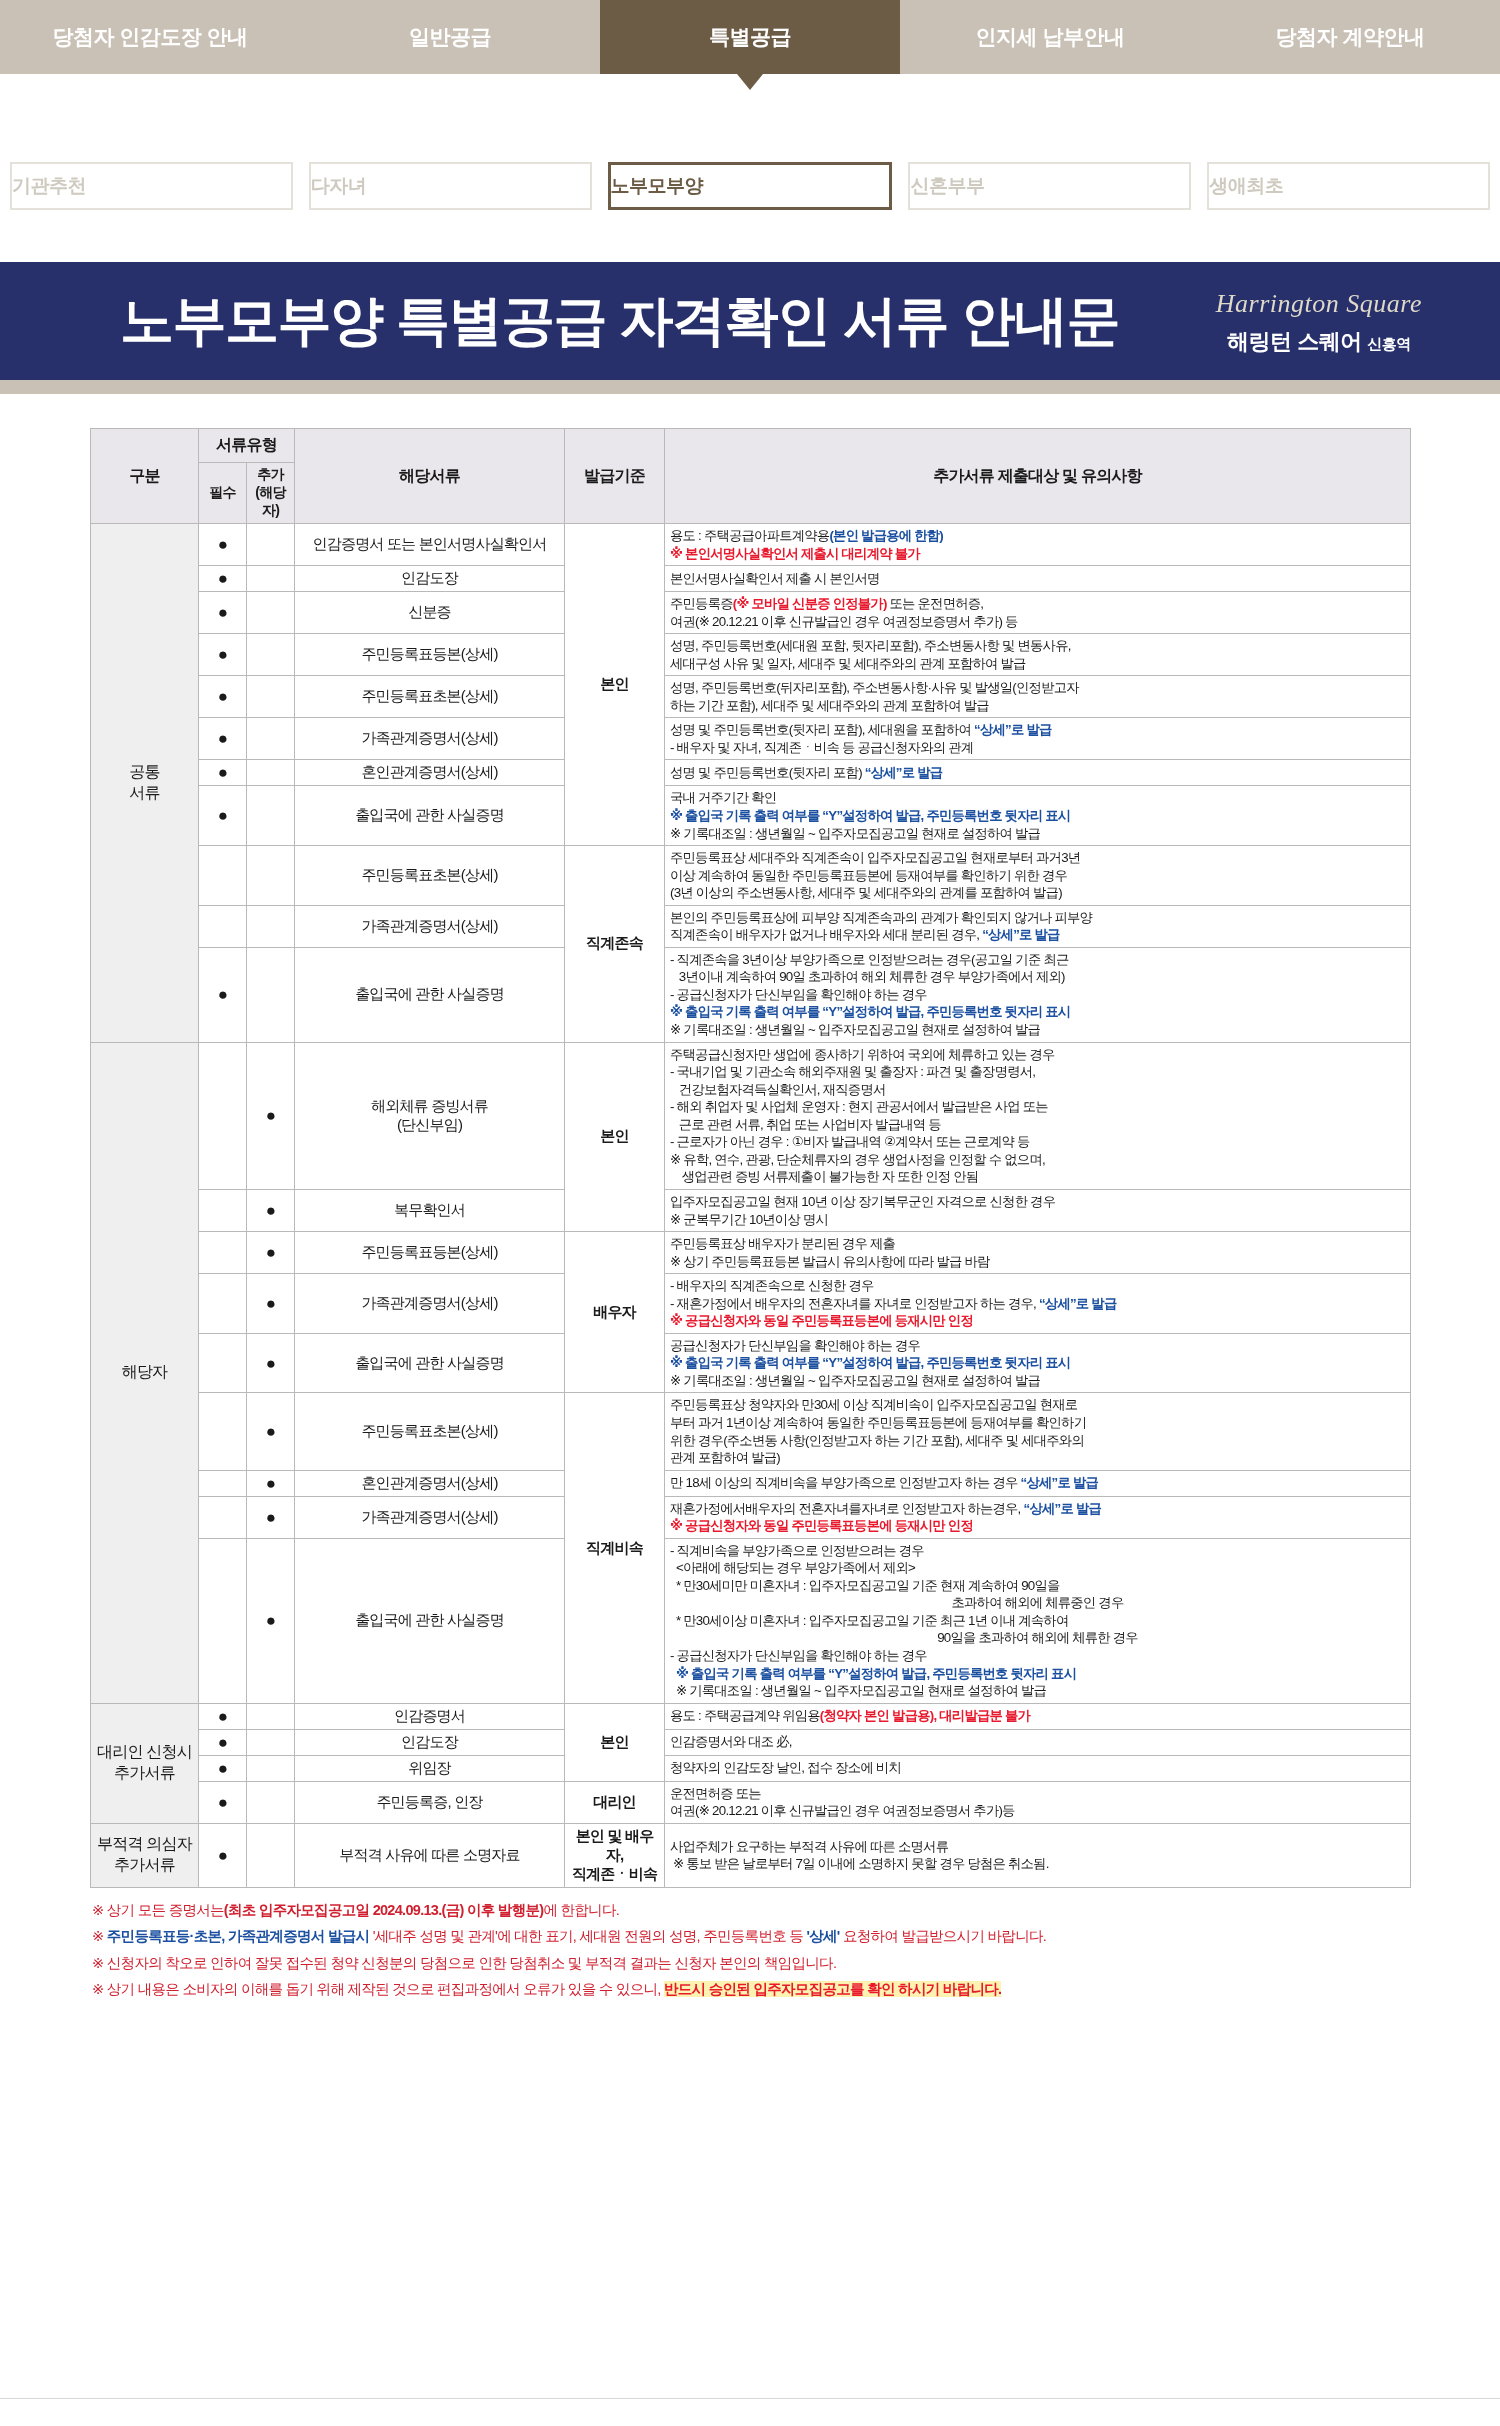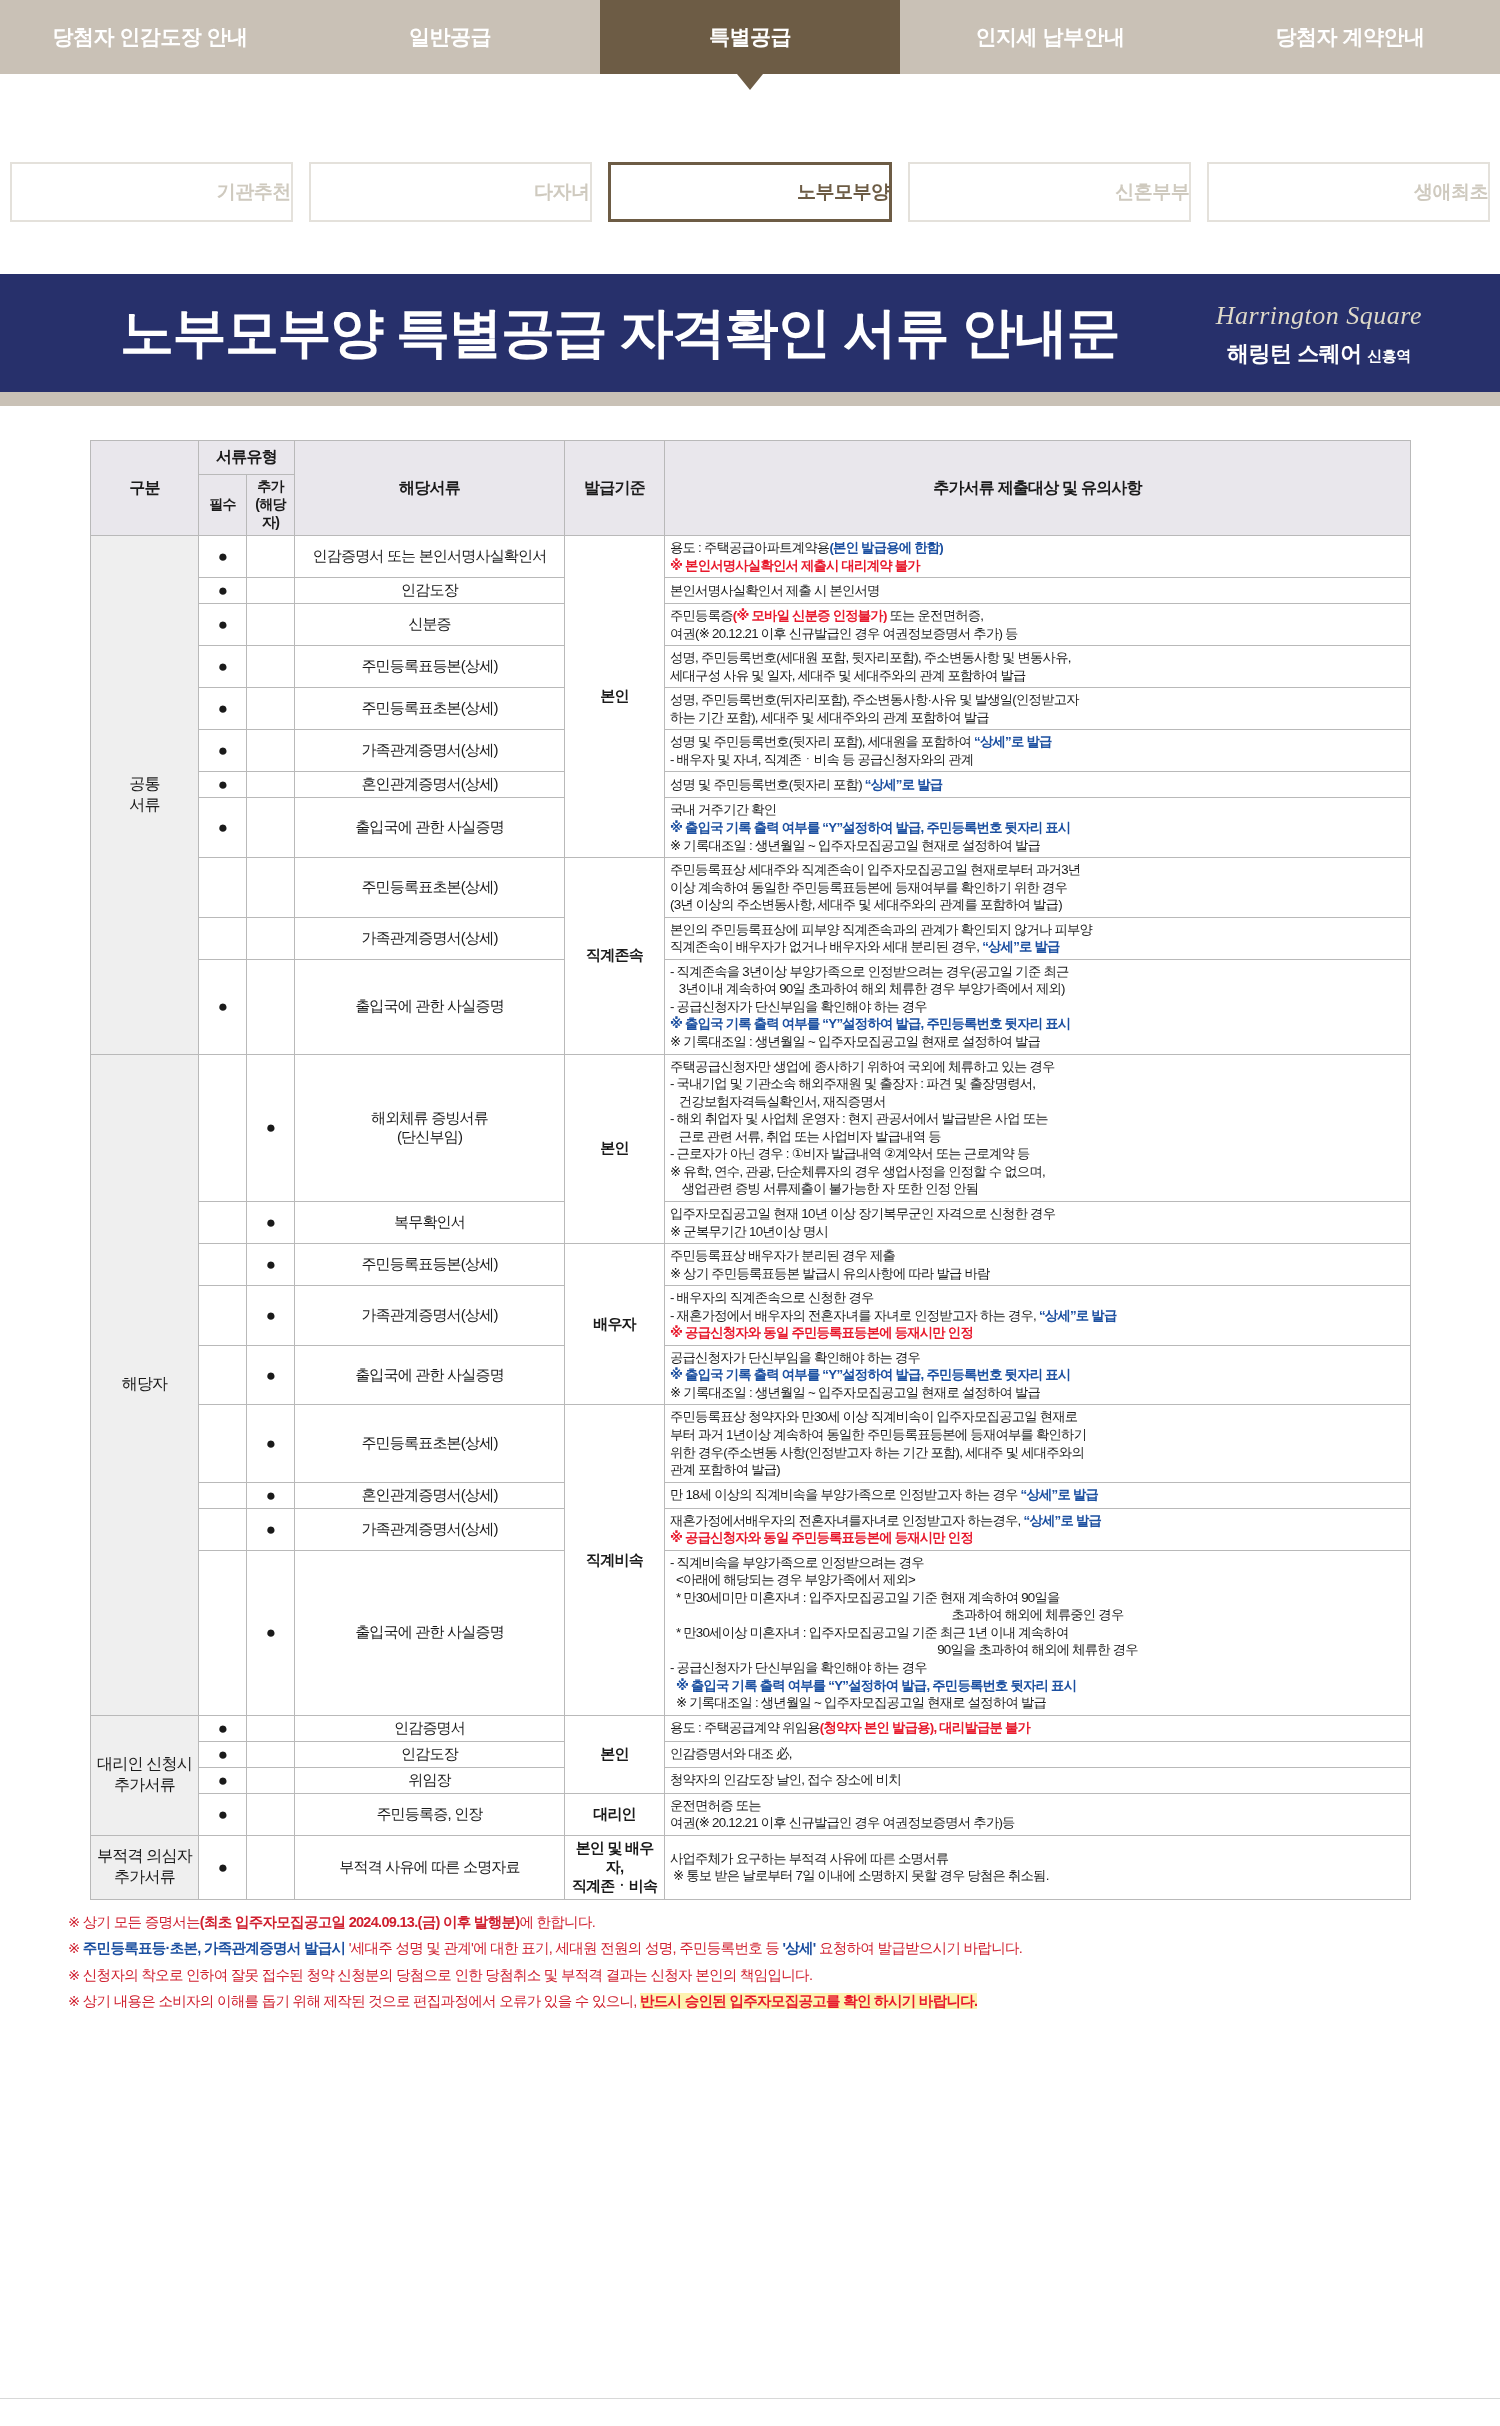--- a/index.html
+++ b/index.html
@@ -38,22 +38,22 @@
 
   
   .subnav {
     display: flex;
     gap: 16px;
     padding: 62px 10px 0 10px;
     width: 1500px;
   }
   .subnav .sbtn {
     flex: 1 1 0;
-    height: 60px;
-    display: flex; align-items: center; justify-content: flex-end;
+    height: 48px;
+    display: flex; align-items: center; justify-content: flex-start;
     background: #ffffff;
     border: 2px solid #e4e1db;
     color: #cfcabf;
     font-size: 19px;
     font-weight: bold;
     letter-spacing: -0.5px;
     cursor: pointer;
   }
   .subnav .sbtn.active {
     border: 3px solid #6d5c45;
@@ -136,21 +136,21 @@
   td.dot { text-align: center; font-size: 17px; line-height: 1; }
   td.docname { text-align: center; font-size: 15px; letter-spacing: -0.8px; }
   td.basis { text-align: center; font-size: 15px; font-weight: bold; letter-spacing: -0.8px; margin-left: 20px; }
   td.note { text-align: left; font-size: 13.3px; line-height: 1.32; letter-spacing: -0.75px; }
   td.note .ctr { display: block; text-align: center; }
   .red { color: #e8192c; font-weight: bold; }
   .blue { color: #1b4fa0; font-weight: bold; }
 
   
   .footnotes {
-    padding: 12px 92px 0 68px;
+    padding: 12px 92px 0 92px;
     width: 1500px;
   }
   .footnotes .fn {
     font-size: 14.5px;
     line-height: 1.42;
     letter-spacing: -0.7px;
     color: #d0202f;
     margin-bottom: 6px;
   }
   .footnotes .fn b { font-weight: bold; }

